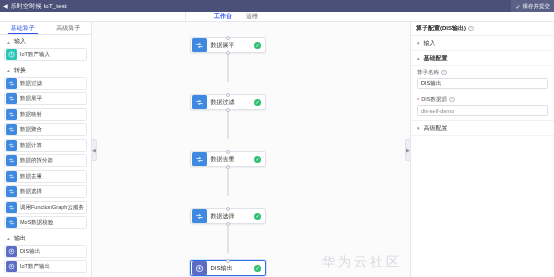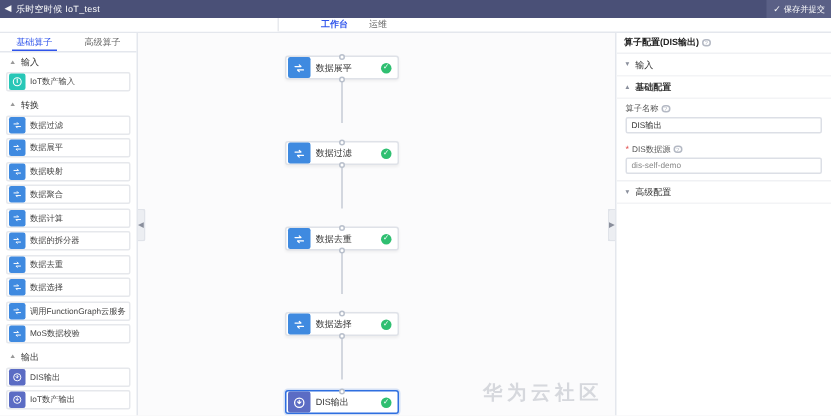--- a/index.html
+++ b/index.html
@@ -165,21 +165,21 @@
     height: 11px; border: 1px solid #dcdfe6; border-radius: 1.5px;
     background: #fff; display: flex; align-items: center;
     padding: 0 3px; font-size: 5.5px; color: #333;
   }
   .rp-input.grey { color: #888; }
   .rp-divider { height: 1px; background: #f0f1f4; }
 
   
   .watermark {
     position: absolute; right: 8px; bottom: 6px;
-    font-size: 13px; color: #d6d8dd; font-weight: bold;
+    font-size: 13px; color: #d6d8dd; font-weight: normal;
     letter-spacing: 3px; pointer-events: none; z-index: 10;
     font-family: "DejaVu Sans", sans-serif;
   }
 </style>
 </head>
 <body>
 
 <div class="app">
 
   <div class="topbar">

